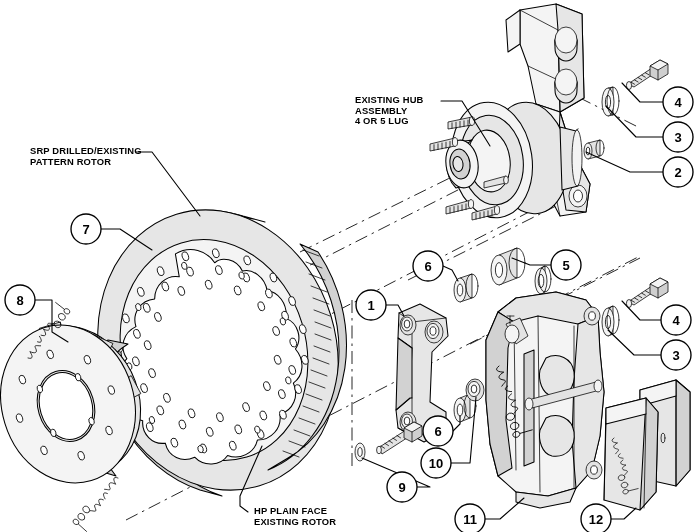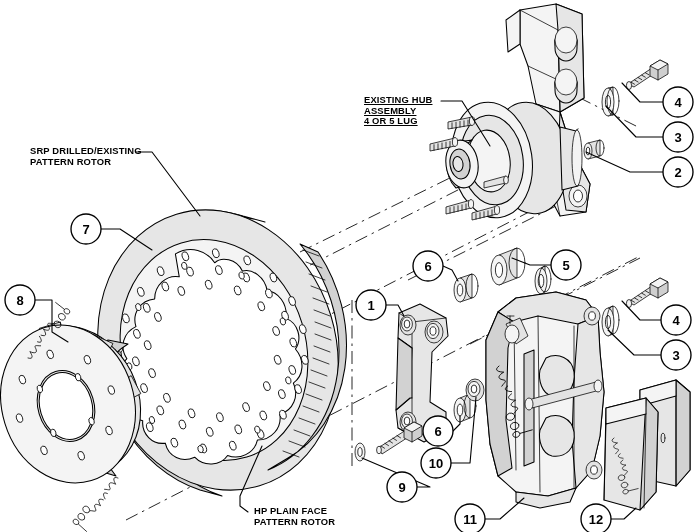--- a/index.html
+++ b/index.html
@@ -572,23 +572,23 @@
           <circle class="bub" cx="470" cy="519" r="15"></circle>
           <text class="callout-text" x="470" y="519.5">11</text>
         </g>
         <g>
           <circle class="bub" cx="596" cy="519" r="15"></circle>
           <text class="callout-text" x="596" y="519.5">12</text>
         </g>
       </g>
 </svg>
 
-<div class="lbl" id="lbl-hub" style="left:364px;top:95px;text-decoration:underline;">EXISTING HUB
+<div class="lbl" id="lbl-hub" style="left:355px;top:95px;">EXISTING HUB
 ASSEMBLY
 4 OR 5 LUG</div>
 
 <div class="lbl" id="lbl-srp" style="left:30px;top:146px;">SRP DRILLED/EXISTING
 PATTERN ROTOR</div>
 
 <div class="lbl" id="lbl-hp" style="left:254px;top:506px;">HP PLAIN FACE
-PATTERN ROTOR</div>
+EXISTING ROTOR</div>
 
 </div>
 
 </body></html>

